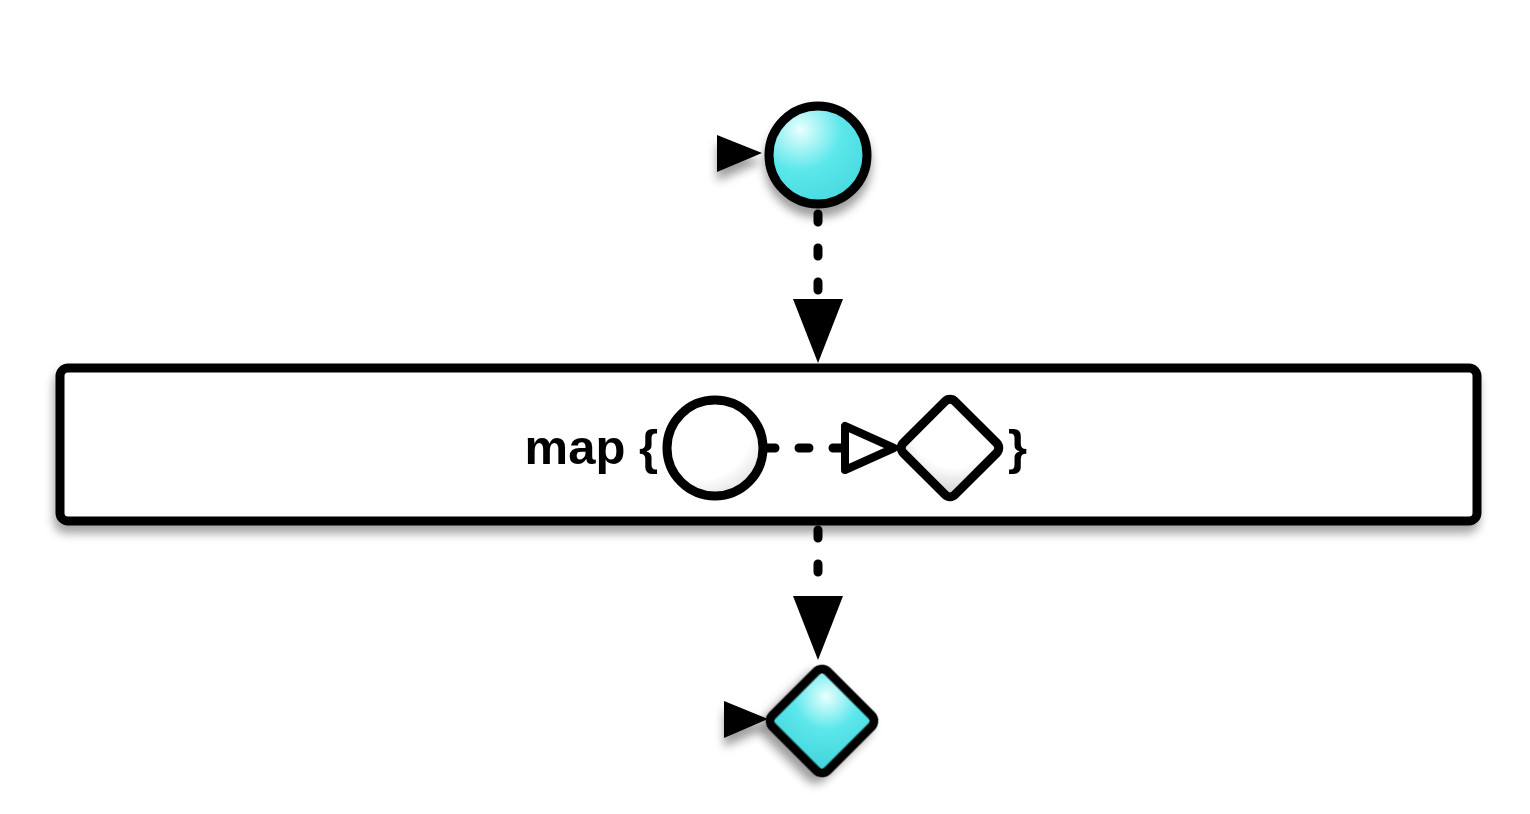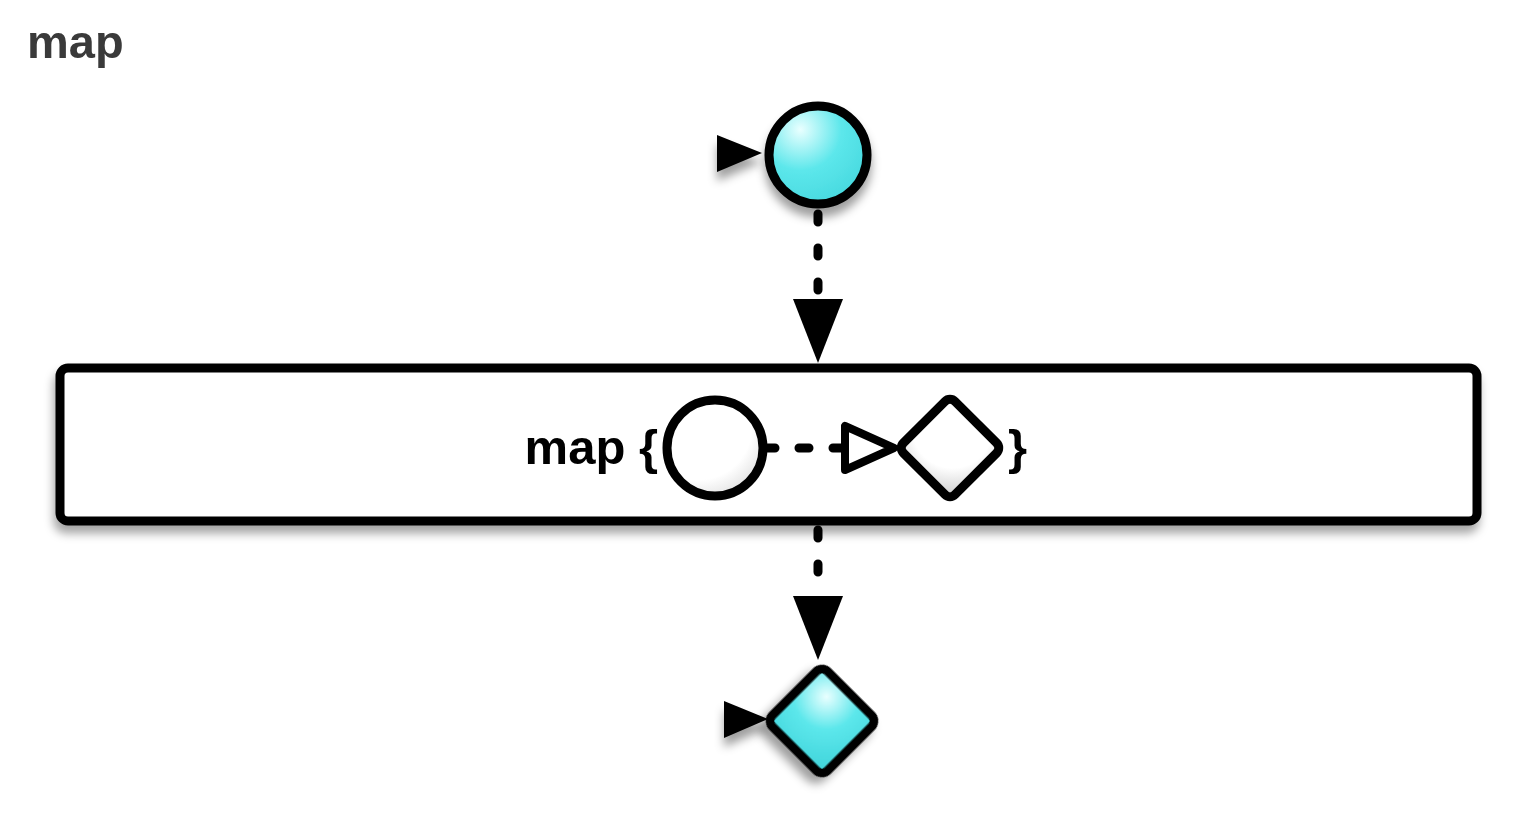--- a/index.html
+++ b/index.html
@@ -38,21 +38,20 @@
     font-weight: bold;
     font-size: 49px;
     fill: #000000;
   }
 </style>
 </head>
 <body>
 
 <div class="stage">
 
-  <h1 class="page-title">map</h1>
 
   <svg class="diagram" width="1530" height="814" viewBox="0 0 1530 814">
     <defs>
       <radialGradient id="cyanGrad" cx="0.32" cy="0.24" r="1.0">
         <stop offset="0" stop-color="#e9ffff"></stop>
         <stop offset="0.42" stop-color="#5ce7eb"></stop>
         <stop offset="1" stop-color="#3dd2d9"></stop>
       </radialGradient>
       <radialGradient id="whiteGrad" cx="0.33" cy="0.28" r="1.0">
         <stop offset="0" stop-color="#ffffff"></stop>

